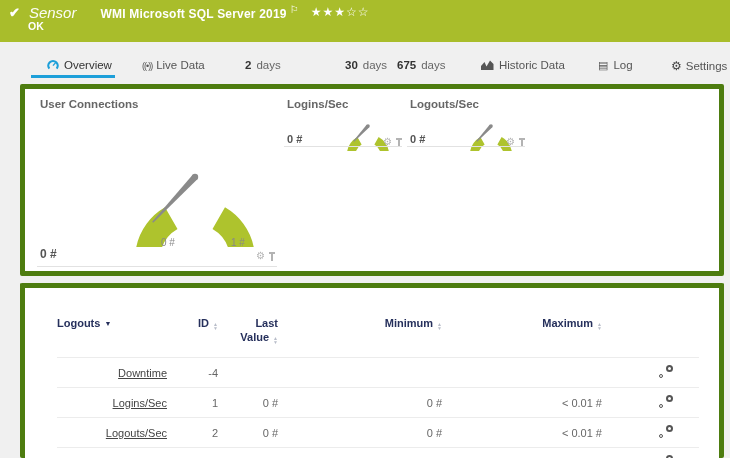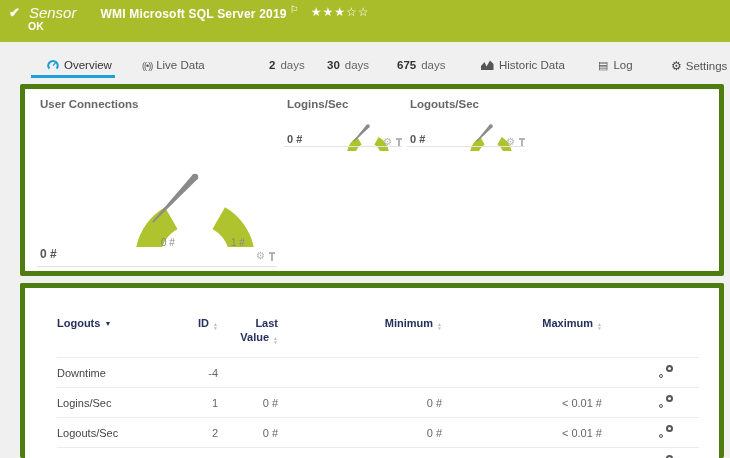--- a/index.html
+++ b/index.html
@@ -21,21 +21,21 @@
   .sensor-status { margin-left:28px; margin-top:-1px; font-size:10.5px; font-weight:bold; }
   
   .tabbar { position:absolute; left:0; top:42px; width:730px; height:42px; font-size:11.5px; color:#555;border-radius:16px; }
   .tab { position:absolute; top:17px; white-space:nowrap; cursor:pointer; }
   .tab .t-icon { margin-right:5px; color:#555; }
   .tab-overview { left:47px; color:#333; }
   .tab-underline { position:absolute; left:31px; top:33px; width:84px; height:3px; background:#1d9fd9; }
   .gauge-mini-icon { display:inline-block; vertical-align:-2px; }
   .tab-livedata { left:142px; }
   .live-icon { font-size:9px; letter-spacing:-1px; color:#555; margin-right:4px; }
-  .tab-2days { left:245px;margin-left:24px; } .tab-30days { left:327px; } .tab-365days { left:397px; }
+  .tab-2days { left:245px; } .tab-30days { left:345px; } .tab-365days { left:397px; }
   .tab-num { font-weight:bold; color:#333; margin-right:5px; }
   .tab-unit { color:#666; }
   .tab-historic { left:481px; } .tab-log { left:598px; } .tab-settings { left:671px; }
   .hist-icon svg { vertical-align:-1px; }
   .log-icon { font-size:11px; color:#555; margin-right:5px; }
   .gear-dark { font-size:12px; color:#444; margin-right:4px; }
   
   .panel { position:absolute; background:#fff; border:5px solid #4d7c0f; border-radius:2px; }
   .panel-gauges { left:20px; top:84px; width:704px; height:192px; }
   .panel-table  { left:20px; top:283px; width:704px; height:175px; border-bottom:none; }
@@ -63,21 +63,21 @@
   .pin::after  { content:""; position:absolute; left:3px; top:2px; width:2px; height:7px; background:#b3b3b3; }
   .blk-divider { position:absolute; height:1px; background:#e2e2e2; }
   .d-main { left:12px; top:177px; width:240px; }
   .d-a { left:259px; top:57px; width:118px; }
   .d-b { left:382px; top:57px; width:118px; }
   
   .chan-table { margin:28px 30px 0 32px; width:642px; border-collapse:collapse; table-layout:fixed; font-size:11px; }
   .chan-table th { font-size:11px; font-weight:bold; color:#26305c; text-align:right; vertical-align:top; padding:0 0 13px 0; line-height:14px; }
   .chan-table th.col-channel { text-align:left; }
   .chan-table td { padding:7px 0 7px 0; border-top:1px solid #ececec; color:#666; text-align:right; height:27px; }
-  .chan-table td.cell-channel { text-align:left; color:#444; }
+  .chan-table td.cell-channel { text-align:right; color:#444;text-decoration:underline; }
   .chan-table td.cell-set { text-align:right; padding-right:26px; }
   .sort { display:inline-flex; flex-direction:column; margin-left:4px; vertical-align:1px; }
   .sort span { font-size:5px; line-height:4px; color:#b8bdc9; }
   .caret { font-size:7px; color:#26305c; margin-left:4px; vertical-align:1px; }
   .ch-set { position:relative; display:inline-block; width:14px; height:13px; cursor:pointer; }
   .ch-set .ring-big { position:absolute; right:0; top:0; width:7px; height:7px; border:2px solid #555; border-radius:50%; }
   .ch-set .ring-small { position:absolute; left:0; bottom:0; width:4px; height:4px; border:1.5px solid #555; border-radius:50%; }
 </style>
 </head>
 <body>

